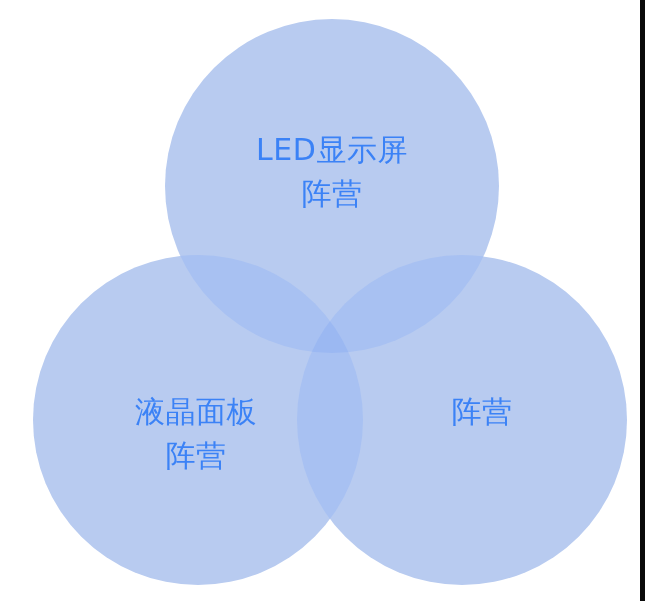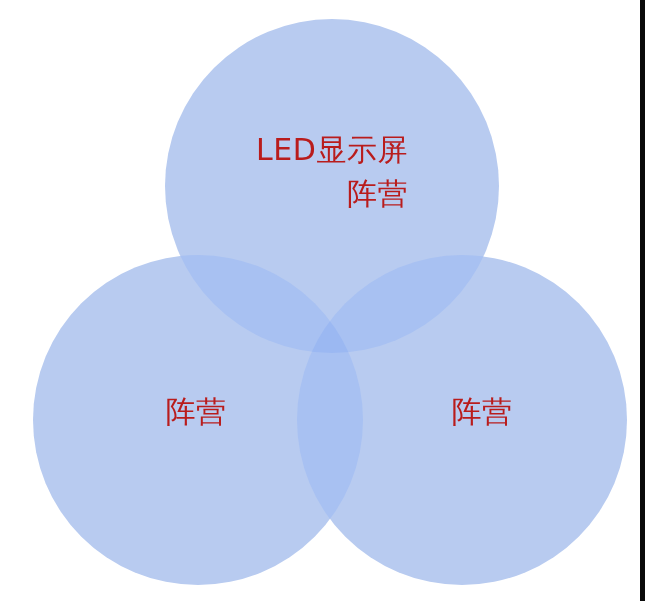--- a/index.html
+++ b/index.html
@@ -23,22 +23,22 @@
   #venn-svg {
     position: absolute;
     left: 0;
     top: 0;
     width: 648px;
     height: 601px;
     display: block;
   }
   .venn-label {
     position: absolute;
-    text-align: right;
-    color: #b91c1c;
+    text-align: center;
+    color: #3b82f6;
     font-size: 30px;
     line-height: 1.47;
     font-weight: 400;
     letter-spacing: 0.5px;
     white-space: nowrap;
     user-select: none;
     font-family: "DejaVu Sans", "Liberation Sans", sans-serif;
   }
   .venn-label .line {
     display: block;
@@ -106,20 +106,21 @@
       </g>
     </g>
   </svg>
 
   <div class="venn-label" id="label-top">
     <span class="line">LED显示屏</span>
     <span class="line">阵营</span>
   </div>
 
   <div class="venn-label" id="label-left">
+    <span class="line">液晶面板</span>
     <span class="line">阵营</span>
   </div>
 
   <div class="venn-label" id="label-right">
     <span class="line">阵营</span>
   </div>
 
   <div id="right-edge-band"></div>
 
 </div>

